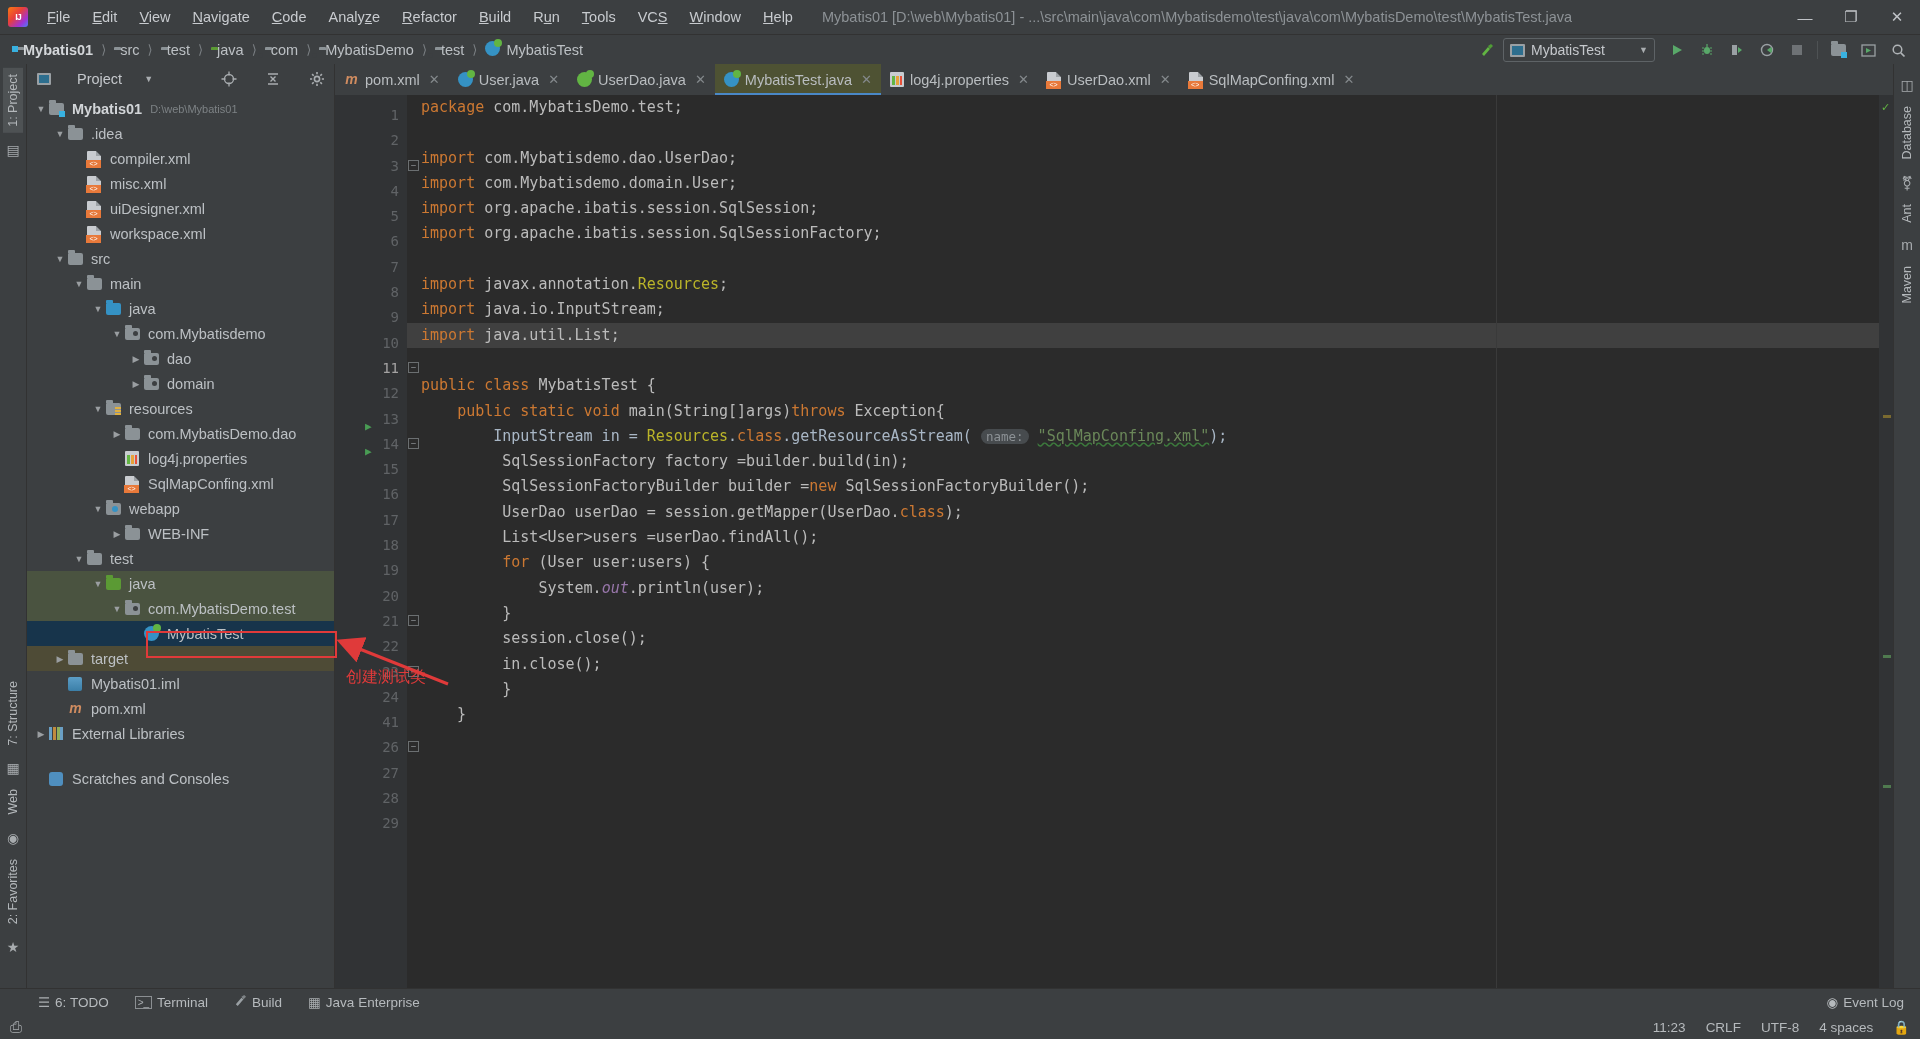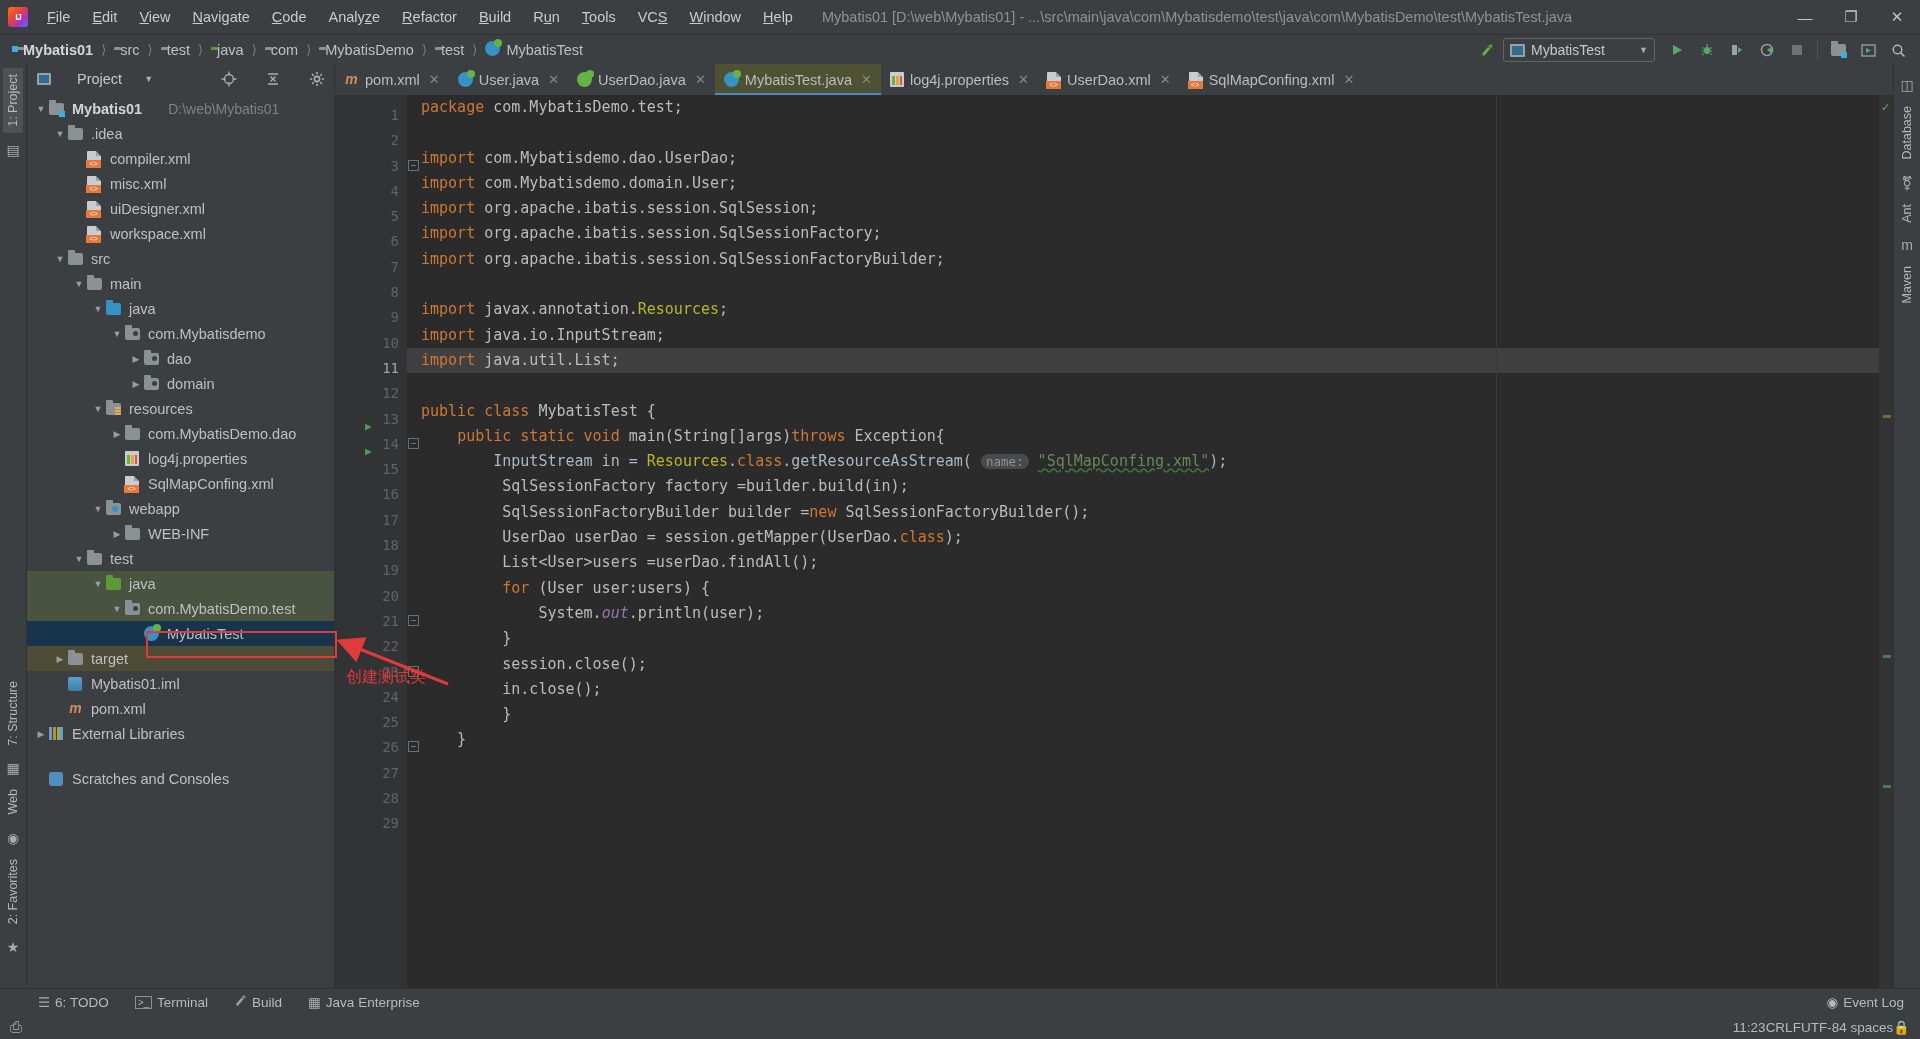--- a/index.html
+++ b/index.html
@@ -114,21 +114,21 @@
   .project-head .ttl { font-size: 14.5px; color: #c5c8cc; }
   .project-head .spacer { flex: 1 1 auto; }
   .phico { width: 22px; height: 22px; display:flex;align-items:center;justify-content:center;color:#a9adb0;font-size:14px;border-radius:3px;}
   .tree { flex: 1 1 auto; overflow: hidden; padding-top: 2px; font-size: 14.5px; }
   .trow { height: 25px; display: flex; align-items: center; white-space: nowrap; color: #bcc0c4; padding-right: 4px;}
   .trow.sel-green { background: #4a5340; }
   .trow.sel-blue { background: #17344b; }
   .trow.sel-olive { background: #4e4b36; }
   .arrow { width: 16px; flex: 0 0 16px; text-align: center; color: #9a9ea1; font-size: 9px; }
   .tlabel { margin-left: 6px; }
-  .tpath { color: #7d8285; margin-left: 26px; font-size: 14px; text-align: right; }
+  .tpath { color: #7d8285; margin-left: 8px; font-size: 11px; text-align: right; }
   .bold { font-weight: bold; color: #d2d5d8; }
 
   
   .editor { flex: 1 1 auto; display: flex; flex-direction: column; min-width: 0; background: #2b2b2b; }
   .tabs { flex: 0 0 31px; height: 31px; background: #3c3f41; display: flex; align-items: stretch; }
   .tab {
     display: flex; align-items: center; gap: 6px; padding: 0 9px; font-size: 14.5px;
     color: #b9bdc0; position: relative; white-space: nowrap;
   }
   .tab.active { background: #4e5233; }
@@ -166,21 +166,21 @@
     flex: 0 0 27px; height: 27px; background: #3c3f41; border-top: 1px solid #323232;
     display: flex; align-items: center; padding-left: 34px; gap: 18px; font-size: 13.5px; color: #b6babd;
   }
   .bitem { display: flex; align-items: center; gap: 5px; padding: 2px 4px; }
   .bright { margin-left: auto; display: flex; align-items: center; gap: 14px; padding-right: 12px; }
 
   .statusbar {
     flex: 0 0 24px; height: 24px; background: #3c3f41; display: flex; align-items: center;
     padding: 0 10px; font-size: 13.5px; color: #b6babd; gap: 16px;
   }
-  .statusbar .sright { margin-left: auto; display: flex; align-items: center; }
+  .statusbar .sright { margin-left: auto; display: flex; align-items: center; gap: 20px; }
 
   
   .annot-box {
     position: absolute; border: 2px solid #e03a3a; pointer-events: none;
   }
   .annot-text {
     position: absolute; color: #e03a3a; font-size: 16px; font-family: "DejaVu Sans", sans-serif;
     white-space: nowrap;
   }
   .annot-arrow { position: absolute; pointer-events: none; }
@@ -641,35 +641,34 @@
             <div class="gline"><span>15</span></div>
             <div class="gline"><span>16</span></div>
             <div class="gline"><span>17</span></div>
             <div class="gline"><span>18</span></div>
             <div class="gline"><span>19</span></div>
             <div class="gline"><span>20</span></div>
             <div class="gline"><span class="fold-m">−</span><span>21</span></div>
             <div class="gline"><span>22</span></div>
             <div class="gline"><span class="fold-m">−</span><span>23</span></div>
             <div class="gline"><span>24</span></div>
-            <div class="gline"><span>25</span></div>
+            <div class="gline"><span>41</span></div>
             <div class="gline"><span class="fold-m">−</span><span>26</span></div>
             <div class="gline"><span>27</span></div>
             <div class="gline"><span>28</span></div>
             <div class="gline"><span>29</span></div>
           </div>
         <div class="code" id="code">
           <div class="codeline-v" style="left:1089px"></div>
         <div class="cl"><span class="kw">package</span> com.MybatisDemo.test;</div>
             <div class="cl"></div>
             <div class="cl"><span class="kw">import</span> com.Mybatisdemo.dao.UserDao;</div>
             <div class="cl"><span class="kw">import</span> com.Mybatisdemo.domain.User;</div>
             <div class="cl"><span class="kw">import</span> org.apache.ibatis.session.SqlSession;</div>
             <div class="cl"><span class="kw">import</span> org.apache.ibatis.session.SqlSessionFactory;</div>
-            <div class="cl"><span class="kw">import</span> org.apache.ibatis.session.SqlSessionFactoryBuilder;</div>
             <div class="cl"></div>
             <div class="cl"><span class="kw">import</span> javax.annotation.<span class="ylw">Resources</span>;</div>
             <div class="cl"><span class="kw">import</span> java.io.InputStream;</div>
             <div class="cl hl"><span class="kw">import</span> java.util.List;</div>
             <div class="cl"></div>
             <div class="cl"><span class="kw">public</span> <span class="kw">class</span> MybatisTest {</div>
             <div class="cl">    <span class="kw">public</span> <span class="kw">static</span> <span class="kw">void</span> main(String[]args)<span class="kw">throws</span> Exception{</div>
             <div class="cl">        <span class="def">InputStream in = </span><span class="ylw">Resources</span><span class="def">.</span><span class="kw">class</span><span class="def">.getResourceAsStream(</span> <span class="hint">name:</span> <span class="str squig">"SqlMapConfing.xml"</span><span class="def">);</span></div>
             <div class="cl">         SqlSessionFactory factory =builder.build(in);</div>
             <div class="cl">         SqlSessionFactoryBuilder builder =<span class="kw">new</span> SqlSessionFactoryBuilder();</div>

